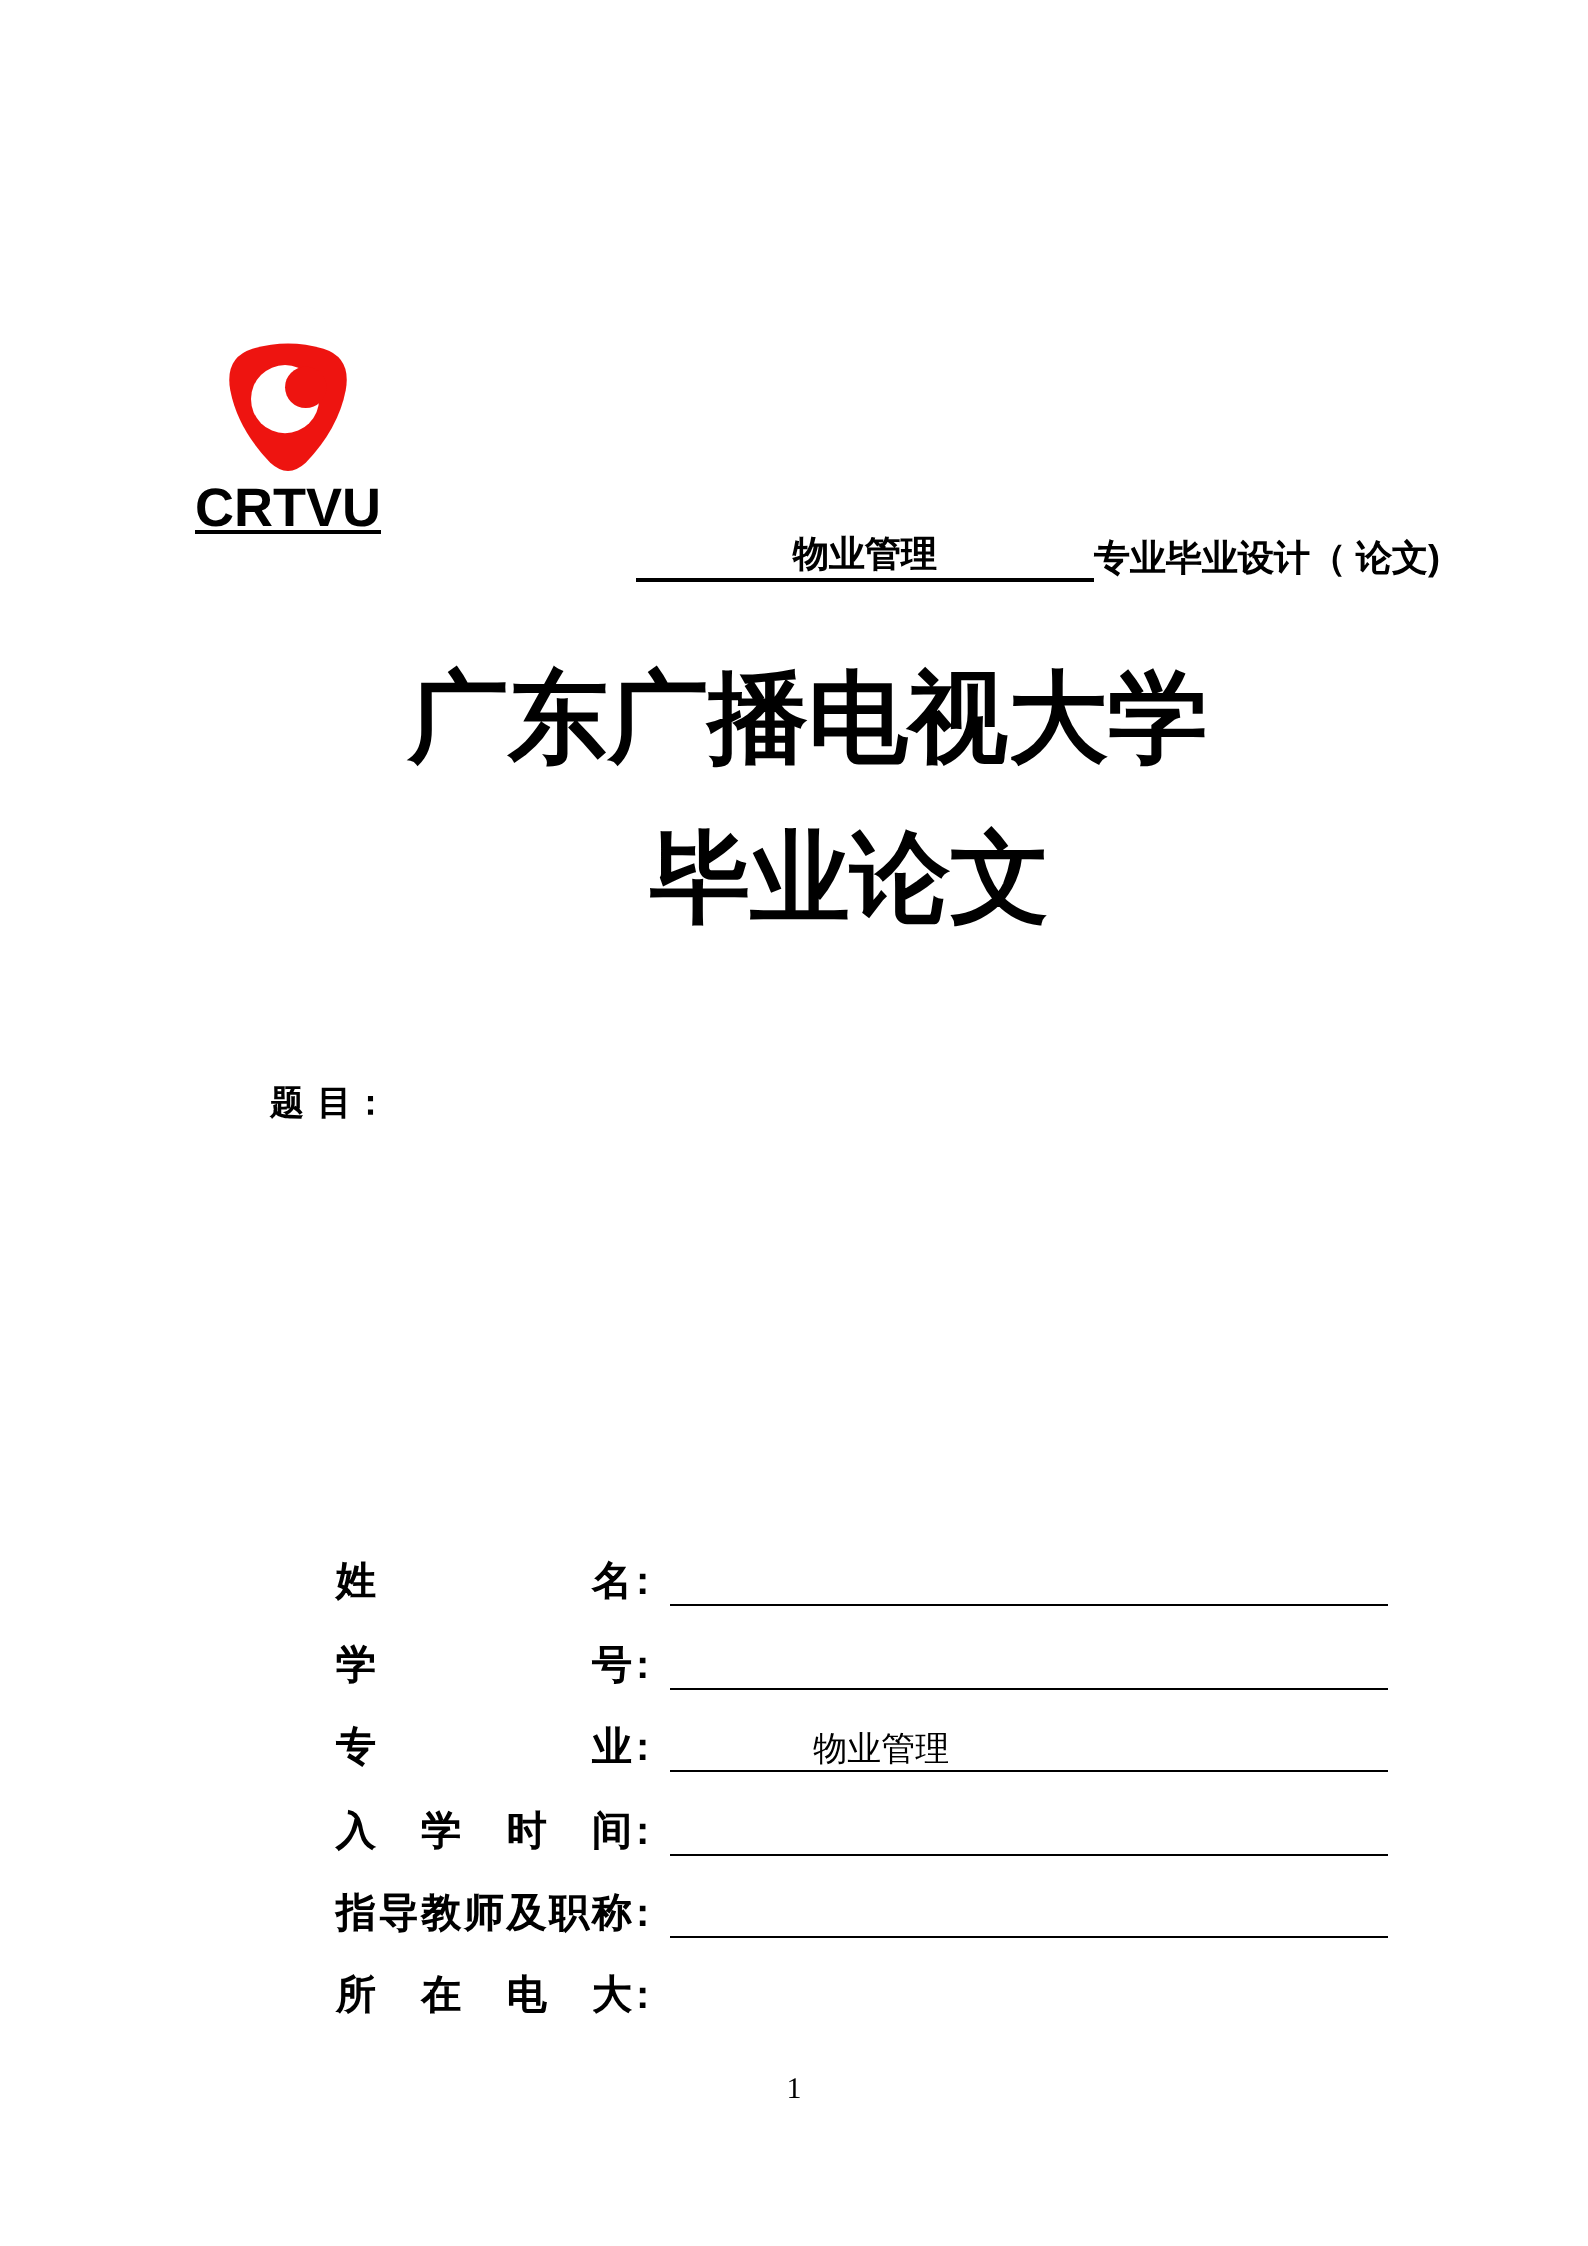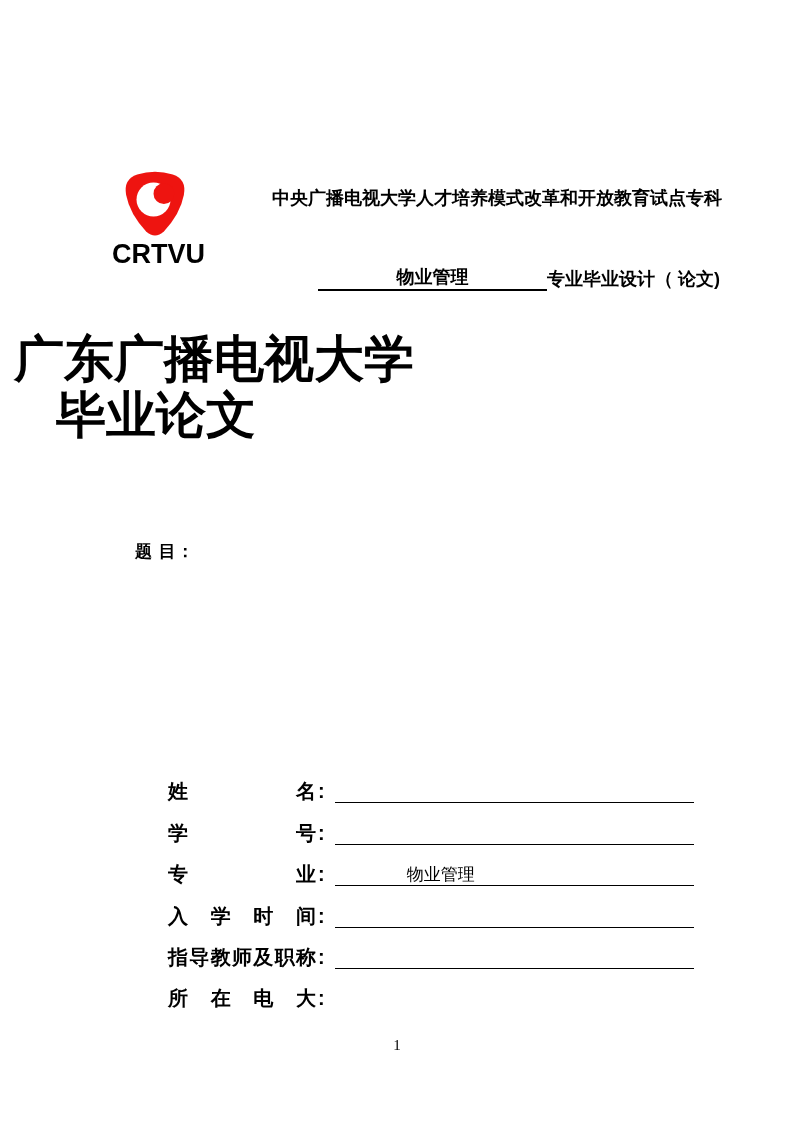--- a/index.html
+++ b/index.html
@@ -11,22 +11,23 @@
     color: #000;
     overflow: hidden;
   }
   .page {
     position: absolute; inset: 0;
     background: #fff;
   }
 
   
   .logo-block {
-    position: absolute; left: 105px; top: 168px; width: 100px;
-    text-align: right;
+    position: absolute; left: 94px; top: 168px; width: 100px;
+    text-align: center;
+    text-decoration: underline;
   }
   .logo-mark { display: block; margin: 0 auto; width: 74px; height: 72px; }
   .logo-acronym {
     display: block; margin-top: 1px;
     font-size: 27px; font-weight: 700; letter-spacing: 0px;
     font-family: "Liberation Sans", sans-serif;
     line-height: 1;
   }
 
   
@@ -46,27 +47,27 @@
     text-align: center;
     font-size: 18px; font-weight: 700; line-height: 1.35;
   }
   .header-line2-suffix {
     font-size: 18px; font-weight: 700; line-height: 1.35; margin-top: 36px;
   }
 
   
   .uni-title, .thesis-title {
     position: absolute; left: 0; right: 0;
-    text-align: left;
+    text-align: center;
     font-family: "Liberation Serif", serif;
     font-weight: 700;
     white-space: nowrap;
   }
   .uni-title   { top: 328px; font-size: 50px; letter-spacing: 0px; text-indent: 14px; line-height: 1.25; }
-  .thesis-title{ top: 384px; font-size: 50px; letter-spacing: 0px; text-indent: 40px; line-height: 1.25; padding-left: 16px; }
+  .thesis-title{ top: 408px; font-size: 50px; letter-spacing: 0px; text-indent: 40px; line-height: 1.25; padding-left: 16px; }
 
   
   .topic-row {
     position: absolute; left: 135px; top: 540px;
     display: flex; align-items: flex-end;
     white-space: nowrap;
   }
   .topic-label {
     font-size: 17px; font-weight: 700; letter-spacing: 1px;
     margin-right: 4px;
@@ -121,21 +122,20 @@
 
   <div class="logo-block">
     <svg class="logo-mark" viewBox="0 0 100 96" xmlns="http://www.w3.org/2000/svg">
       <path d="M 26 8 Q 50 1 74 8 Q 93 14 89 36 Q 84 62 62 85 Q 50 96 38 85 Q 16 62 11 36 Q 7 14 26 8 Z" fill="var(--logo-red, #EE1410)"></path>
       <circle cx="48" cy="42" r="23" fill="#ffffff"></circle>
       <circle cx="62" cy="34" r="14" fill="var(--logo-red, #EE1410)"></circle>
     </svg>
     <span class="logo-acronym">CRTVU</span>
   </div>
 
-  <div class="header-line1">中央广播电视大学人才培养模式改革和开放教育试点专科</div>
 
   <div class="header-line2">
     <span class="major-underline">物业管理</span>
     <span class="header-line2-suffix">专业毕业设计（ 论文)</span>
   </div>
 
   <div class="uni-title">广东广播电视大学</div>
   <div class="thesis-title">毕业论文</div>
 
   <div class="topic-row">

